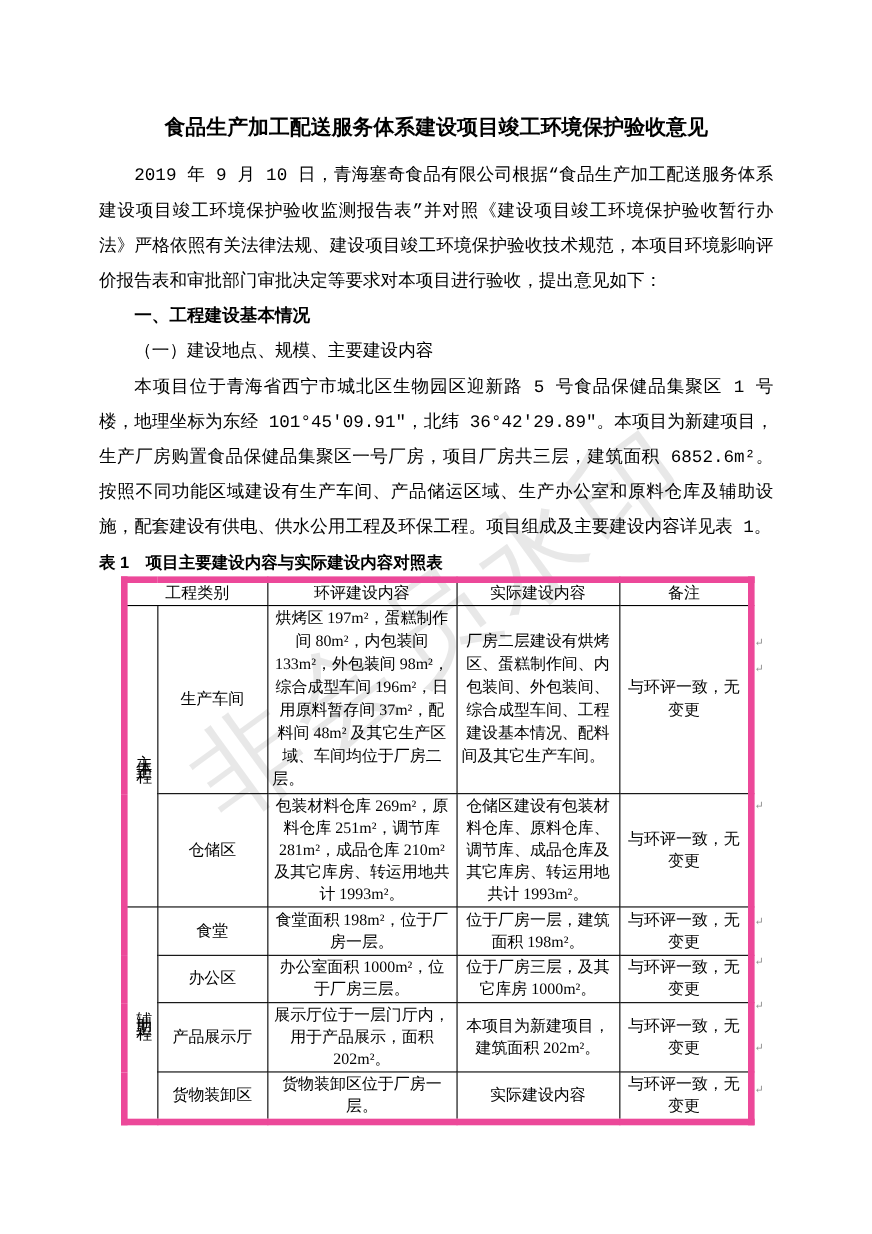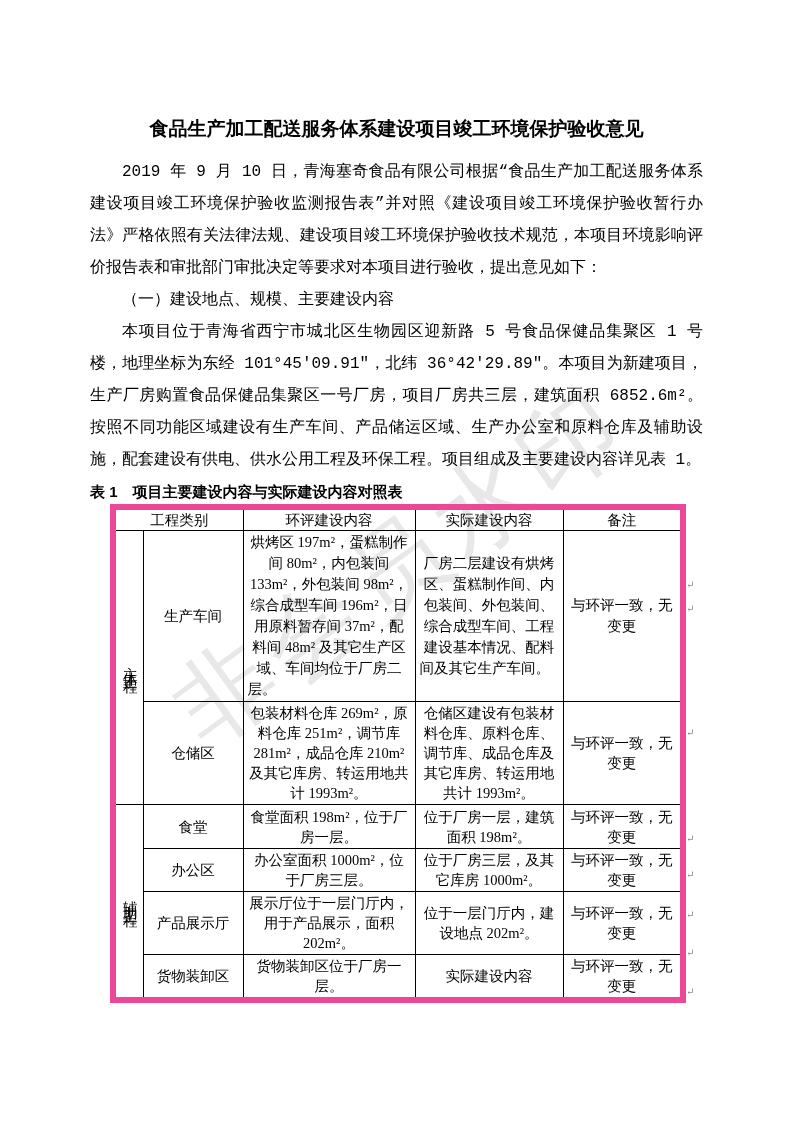--- a/index.html
+++ b/index.html
@@ -25,21 +25,21 @@
     opacity:0.085;
     transform:rotate(-36deg);
     transform-origin:center center;
     white-space:nowrap;
     z-index:0;
     pointer-events:none;
     user-select:none;
   }
   .content {
     position:relative; z-index:1;
-    padding:16px 90px;
+    padding:4px 90px;
   }
   .doc-title {
     padding-top:98px;
     margin-bottom:12px;
     font-size:19px;
     font-weight:bold;
     text-align:center;
     line-height:30px;
   }
   p.body {
@@ -105,20 +105,21 @@
 
 <div class="page">
 
   <div class="watermark">非会员水印</div>
 
   <div class="content">
 
     <h1 class="doc-title">食品生产加工配送服务体系建设项目竣工环境保护验收意见</h1>
 
     <p class="body">2019 年 9 月 10 日，青海塞奇食品有限公司根据“食品生产加工配送服务体系建设项目竣工环境保护验收监测报告表”并对照《建设项目竣工环境保护验收暂行办法》严格依照有关法律法规、建设项目竣工环境保护验收技术规范，本项目环境影响评价报告表和审批部门审批决定等要求对本项目进行验收，提出意见如下：</p>
+    <p class="body bold">一、工程建设基本情况</p>
     <p class="body">（一）建设地点、规模、主要建设内容</p>
     <p class="body">本项目位于青海省西宁市城北区生物园区迎新路 5 号食品保健品集聚区 1 号楼，地理坐标为东经 101°45′09.91″，北纬 36°42′29.89″。本项目为新建项目，生产厂房购置食品保健品集聚区一号厂房，项目厂房共三层，建筑面积 6852.6m²。按照不同功能区域建设有生产车间、产品储运区域、生产办公室和原料仓库及辅助设施，配套建设有供电、供水公用工程及环保工程。项目组成及主要建设内容详见表 1。</p>
 
     <p class="table-caption">表 1　项目主要建设内容与实际建设内容对照表</p>
 
     <table class="cmp-table">
       <colgroup>
         <col style="width:30px">
         <col style="width:100px">
         <col style="width:172px">
@@ -163,21 +164,21 @@
         <tr class="r4">
           <td>办公区</td>
           <td>办公室面积 1000m²，位于厂房三层。</td>
           <td>位于厂房三层，及其它库房 1000m²。</td>
           <td>与环评一致，无变更</td>
         </tr>
 
         <tr class="r5">
           <td>产品展示厅</td>
           <td>展示厅位于一层门厅内，用于产品展示，面积 202m²。</td>
-          <td>位于一层门厅内，建设地点 202m²。</td>
+          <td>本项目为新建项目，建筑面积 202m²。</td>
           <td>与环评一致，无变更</td>
         </tr>
 
         <tr class="r6">
           <td>货物装卸区</td>
           <td>货物装卸区位于厂房一层。</td>
           <td>实际建设内容</td>
           <td>与环评一致，无变更</td>
         </tr>
       </tbody>

